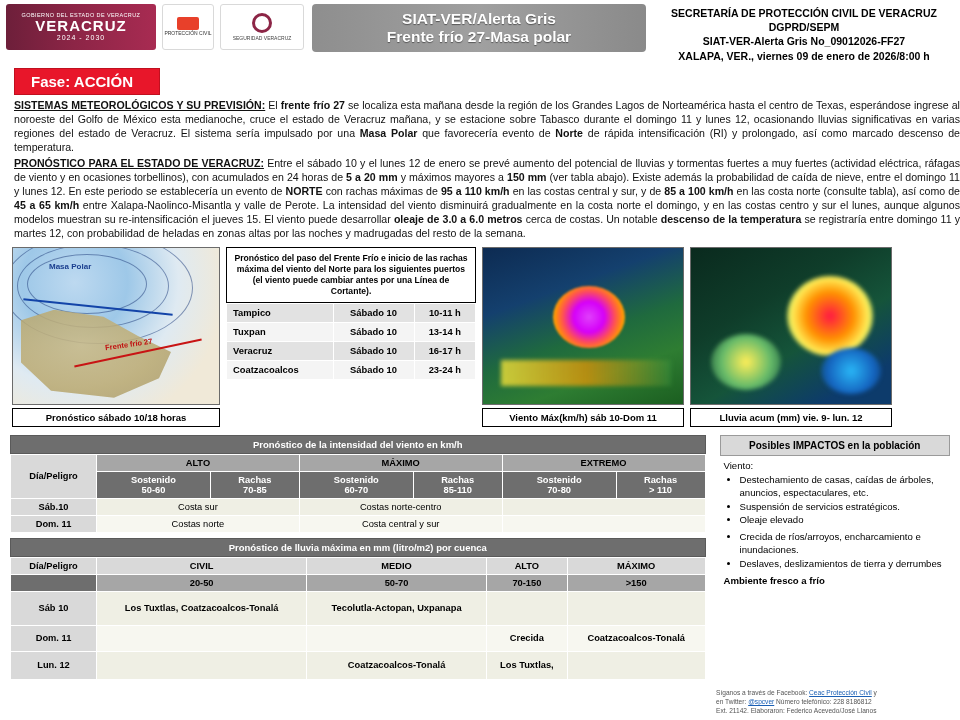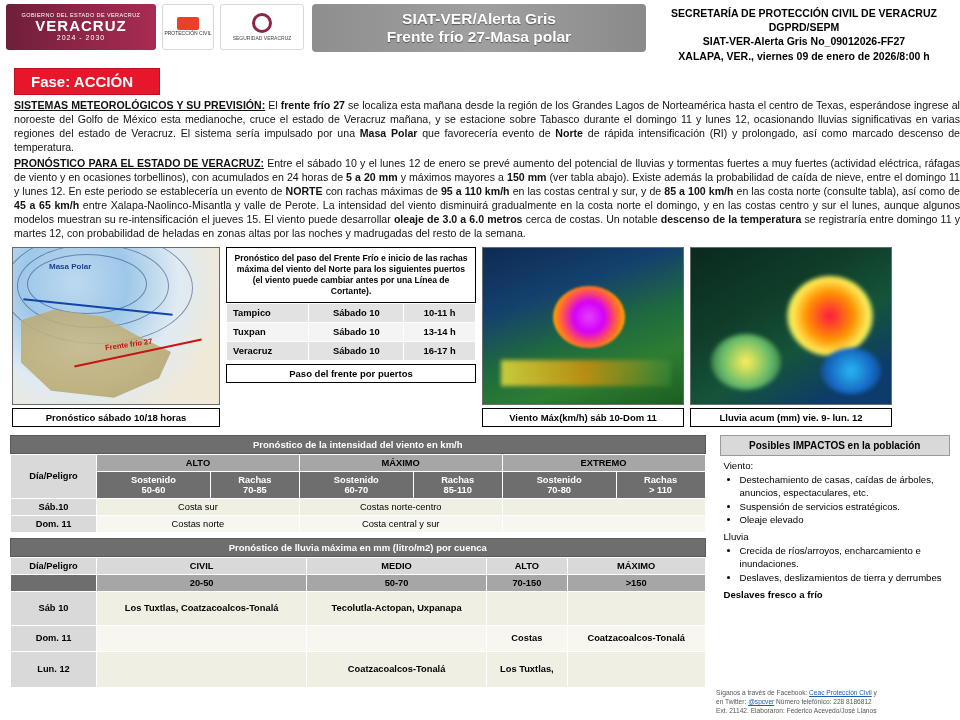--- a/index.html
+++ b/index.html
@@ -231,23 +231,27 @@
         <tr class="alt">
           <td>Tuxpan</td>
           <td class="c">Sábado 10</td>
           <td class="c">13-14 h</td>
         </tr>
         <tr>
           <td>Veracruz</td>
           <td class="c">Sábado 10</td>
           <td class="c">16-17 h</td>
         </tr>
+        <tr class="alt">
+          <td>Coatzacoalcos</td>
+          <td class="c">Sábado 10</td>
+          <td class="c">23-24 h</td>
+        </tr>
       </tbody>
         </table>
-      <div class="cap">Paso del frente por puertos</div>
     </div>
 
     <div class="map-col">
       <div class="map-box m3">
         <div class="hot"></div>
         <div class="streak"></div>
       </div>
       <div class="cap">Viento Máx(km/h) sáb 10-Dom 11</div>
     </div>
 
@@ -324,49 +328,48 @@
           <td class="lbl">Sáb 10</td>
           <td style="font-weight:bold">Los Tuxtlas, Coatzacoalcos-Tonalá</td>
           <td style="font-weight:bold">Tecolutla-Actopan, Uxpanapa</td>
           <td></td>
           <td></td>
         </tr>
         <tr class="row-b" style="height:26px">
           <td class="lbl">Dom. 11</td>
           <td></td>
           <td></td>
-          <td style="font-weight:bold">Costas</td>
+          <td style="font-weight:bold">Crecida</td>
           <td style="font-weight:bold">Coatzacoalcos-Tonalá</td>
         </tr>
-        <tr class="row-a" style="height:36px">
+        <tr class="row-a" style="height:28px">
           <td class="lbl">Lun. 12</td>
           <td></td>
           <td style="font-weight:bold">Coatzacoalcos-Tonalá</td>
           <td style="font-weight:bold">Los Tuxtlas,</td>
           <td></td>
         </tr>
       </tbody>
         </table>
     </div>
 
     <div class="br">
       <div class="imp-title">Posibles IMPACTOS en la población</div>
       <div class="imp-body">
         <div><b>Viento</b>:</div>
         <ul>
           <li>Destechamiento de casas, caídas de árboles, anuncios, espectaculares, etc.</li>
           <li>Suspensión de servicios estratégicos.</li>
           <li>Oleaje elevado</li>
         </ul>
-        <div><b>Lluvia</b></div>
         <ul>
           <li>Crecida de ríos/arroyos, encharcamiento e inundaciones.</li>
           <li>Deslaves, deslizamientos de tierra y derrumbes</li>
         </ul>
-        <div style="font-weight:bold">Deslaves fresco a frío</div>
+        <div style="font-weight:bold">Ambiente fresco a frío</div>
       </div>
     </div>
   </div>
 
   <div class="footer-note">
     <span>Síganos a través de Facebook: </span><a href="#">Ceac Protección Civil</a><span> y</span><br>
     <span>en Twitter: </span><a href="#">@spcver</a><span> Número telefónico:  228 8186812</span><br>
     <span>Ext. 21142. Elaboraron: Federico Acevedo/José Llanos</span>
   </div>
 

